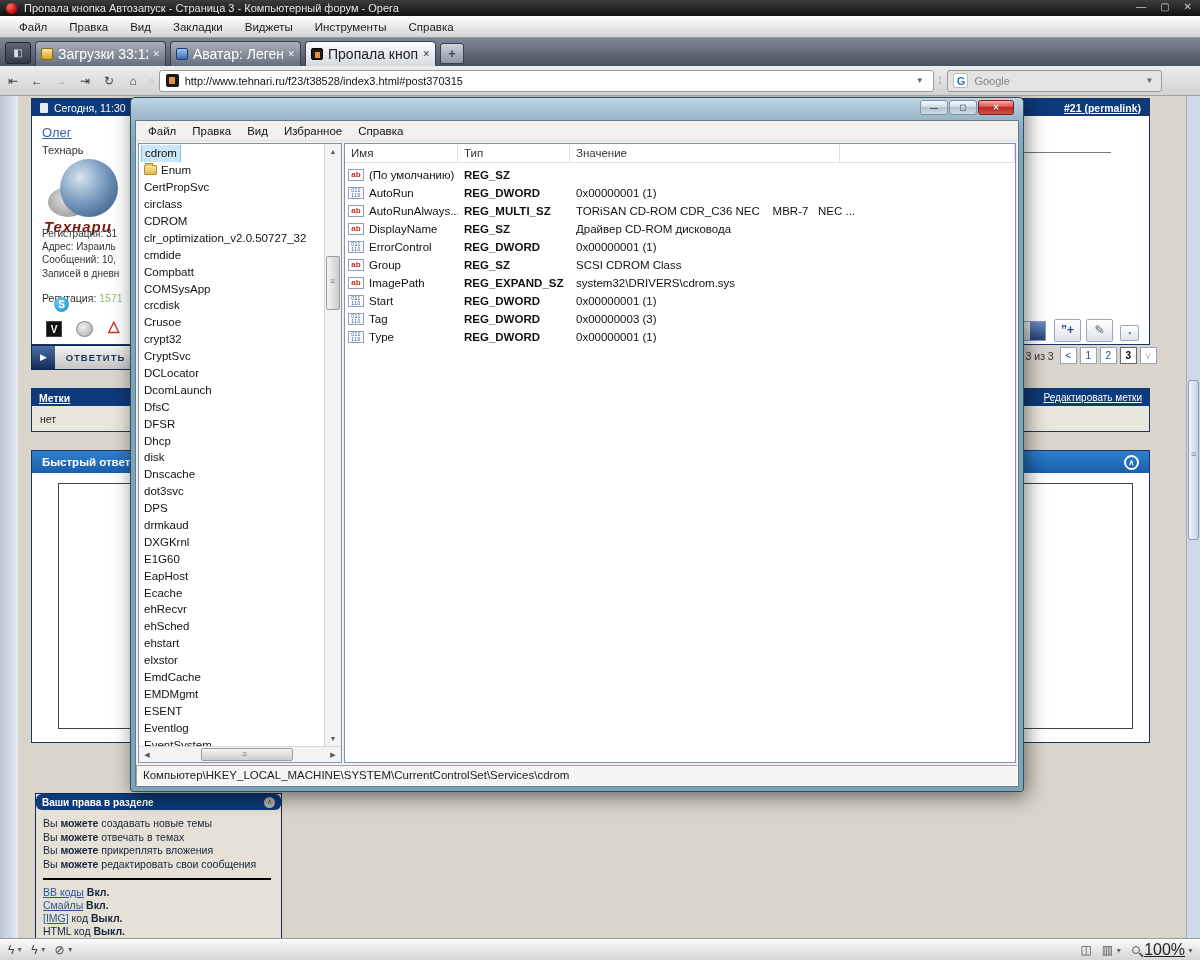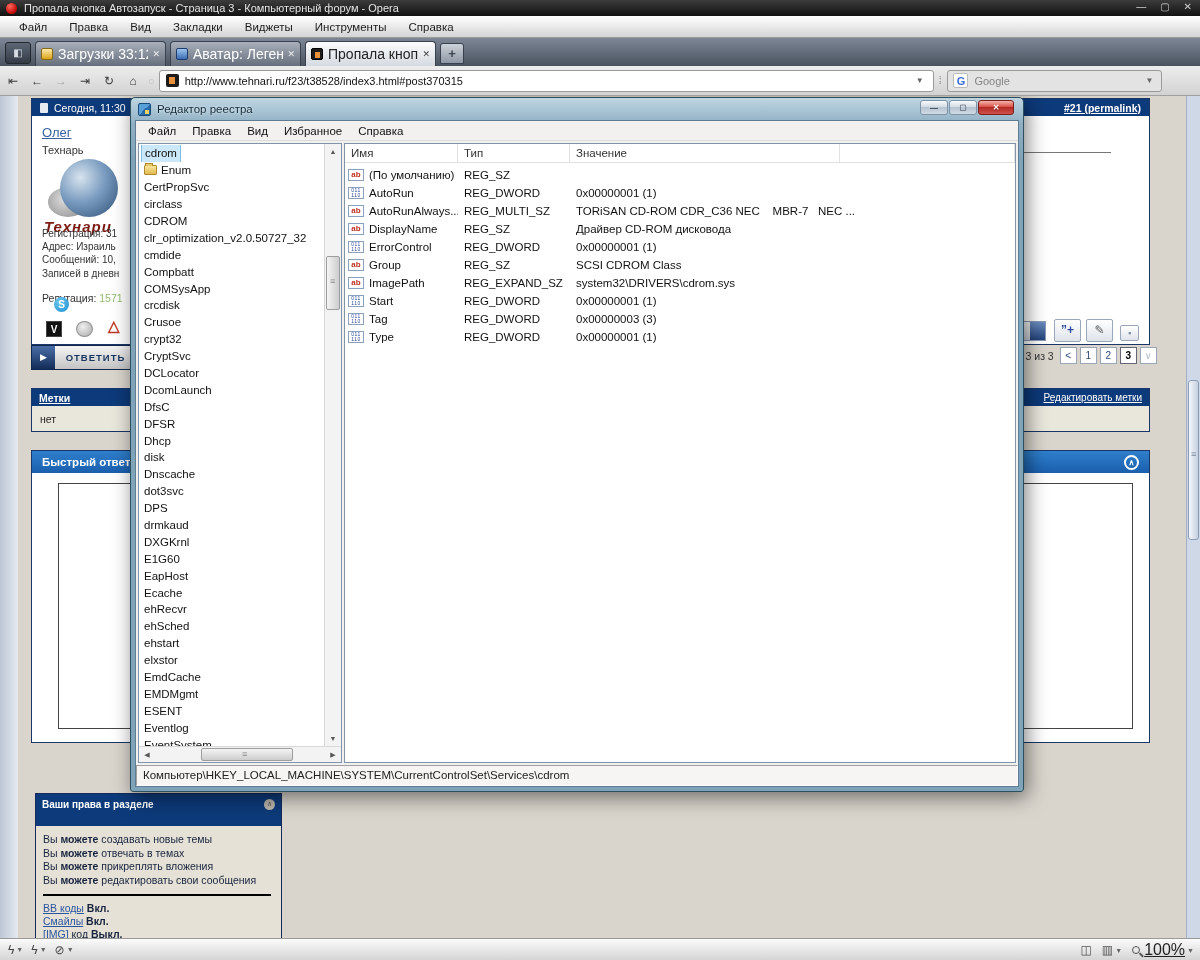--- a/index.html
+++ b/index.html
@@ -145,21 +145,21 @@
     padding:0 10px; }
   #qr-title { color:#fff; font-size:11.5px; font-weight:bold; flex:1; }
   #qr-collapse { width:15px; height:15px; border:2px solid #fff; border-radius:50%; color:#fff; font-size:8px;
     text-align:center; line-height:11px; font-weight:bold; }
   #qr-textarea { position:absolute; left:26px; right:16px; top:32px; bottom:13px; border:1px solid #444;
     background:#fff; resize:none; font-family:"Liberation Sans",sans-serif; }
 
   
   #rights-box { position:absolute; left:35px; top:697px; width:247px; height:152px; border:1px solid #162b5a;
     background:#e5e1d6; }
-  #rights-header { height:16px; background:#0d3a7a; display:flex; align-items:flex-end; padding:16px 6px; }
+  #rights-header { height:16px; background:#0d3a7a; display:flex; align-items:center; padding:0 6px;border-radius:6px; }
   #rights-title { color:#fff; font-size:10px; font-weight:bold; flex:1; }
   #rights-collapse { width:11px; height:11px; border-radius:50%; background:#b8b4aa; color:#555;
     font-size:7px; text-align:center; line-height:10px; }
   #rights-body { padding:7px 7px 0 7px; }
   .perm-line { font-size:10.5px; color:#16233e; line-height:13.5px; }
   #rights-hr { border:none; border-top:2px solid #000; margin:7px 0 6px 0; width:228px; }
   .code-line { font-size:10.5px; color:#16233e; line-height:13px; }
   .code-link { color:#2a55a0; text-decoration:underline; }
 
   
@@ -213,21 +213,21 @@
   #values-pane { position:absolute; left:208px; right:2px; top:2px; bottom:0; background:#fff;
     border:1px solid #8295a7; overflow:hidden; }
   #values-header { display:grid; grid-template-columns:113px 112px 270px 1fr; height:19px;
     border-bottom:1px solid #e0e0e0; }
   #values-header .hcell { font-size:11.5px; color:#333; padding-left:6px; line-height:19px;
     border-right:1px solid #e0e0e0; }
   #reg-rows { margin-top:3px; }
   .reg-row { display:grid; grid-template-columns:113px 112px 1fr; height:18px; align-items:center; }
   .cell { font-size:11.5px; color:#111; white-space:pre; overflow:hidden; }
   .cell.name { display:flex; align-items:center; padding-left:3px; }
-  .cell.type { padding-left:6px; }
+  .cell.type { padding-left:6px;font-weight:bold; }
   .cell.value { padding-left:6px; }
   .vicon { width:16px; height:12px; border:1px solid #8aa0c0; background:#fff; flex:none; margin-right:5px;
     text-align:center; }
   .vicon.sz { color:#c03020; font-size:8px; font-weight:bold; line-height:10px; }
   .vicon.dw { display:flex; flex-direction:column; justify-content:center; }
   .vicon.dw i { font-style:normal; color:#2a4a9a; font-size:5px; line-height:5px; letter-spacing:.5px; }
 
   #reg-statusbar { position:absolute; left:0; right:0; bottom:0; height:23px; background:#f0f0f0; }
   #reg-statusfield { position:absolute; left:0; right:0; top:2px; bottom:0; background:#f6f5f3;
     border:1px solid; border-color:#a0a0a0 #fff #fff #a0a0a0; font-size:11.5px; color:#222;
@@ -408,24 +408,20 @@
     </div>
   </div>
 
   <div id="left-strip"></div>
   <div id="browser-scrollbar">
     <div id="browser-scroll-thumb"></div>
   </div>
 </div>
 
 <div id="regwin">
-  <div id="reg-titlebar">
-    <span id="reg-icon"></span>
-    <span id="reg-title">Редактор реестра</span>
-  </div>
   <div id="reg-buttons">
     <div class="reg-btn" id="reg-min">—</div>
     <div class="reg-btn" id="reg-max">▢</div>
     <div class="reg-btn" id="reg-close">✕</div>
   </div>
   <div id="reg-client">
     <div id="reg-menubar">
         <span class="menu-item">Файл</span>
         <span class="menu-item">Правка</span>
         <span class="menu-item">Вид</span>

